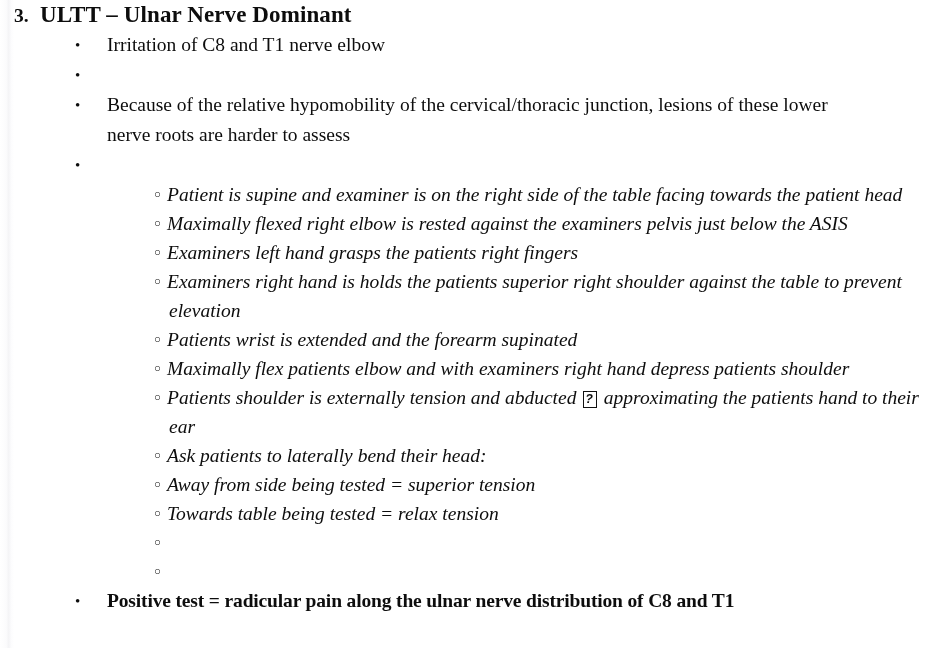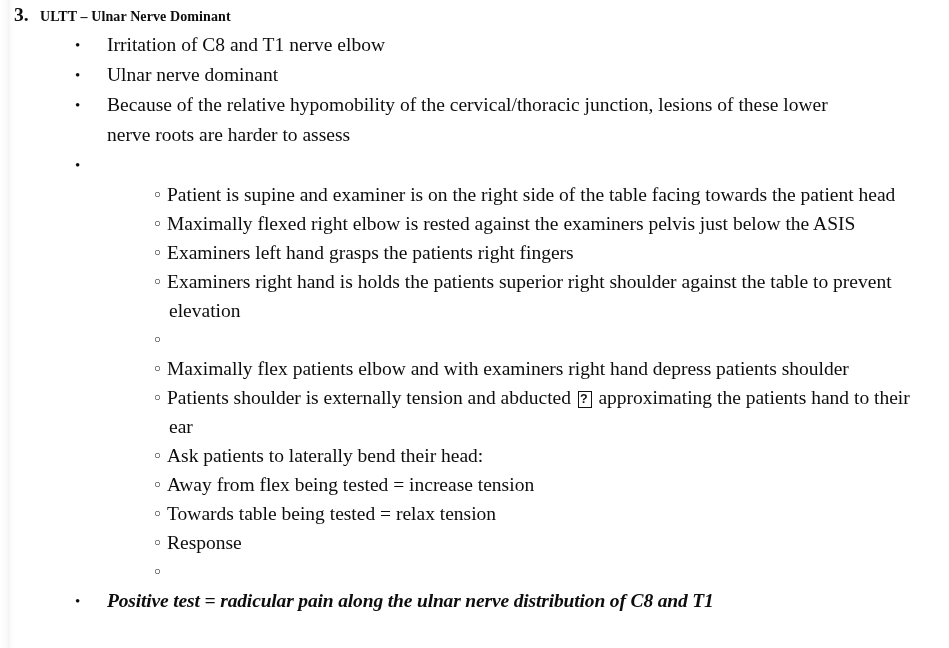--- a/index.html
+++ b/index.html
@@ -50,21 +50,21 @@
     height: 30px;
   }
   .level1 .marker {
     width: 26px;
     flex: 0 0 26px;
     font-size: 19.5px;
     font-weight: bold;
     line-height: 30px;
   }
   .level1 .text {
-    font-size: 14px;
+    font-size: 23px;
     font-weight: bold;
     line-height: 30px;
     letter-spacing: 0.1px;
   }
 
   
   .level2 {
     position: relative;
     padding-left: 107px;
     font-size: 19.5px;
@@ -77,21 +77,20 @@
     top: 0;
     font-size: 15px;
     line-height: 30px;
   }
   .level2 .text {
     display: block;
     max-width: 742px;
   }
   .level2.emph .text {
     font-weight: bold;
-    font-style: italic;
     letter-spacing: -0.15px;
   }
 
   
   .level3 {
     position: relative;
     padding-left: 169px;
     font-size: 19.5px;
     line-height: 29px;
     min-height: 29px;
@@ -100,20 +99,21 @@
     position: absolute;
     left: 154px;
     top: 0;
     font-size: 11.5px;
     line-height: 29px;
   }
   .level3 .text {
     display: block;
     max-width: 762px;
     text-indent: -2px;
+    font-style: italic;
   }
 
   
   .glyph-box {
     display: inline-block;
     border: 1.6px solid #111;
     font-family: "Liberation Sans", sans-serif;
     font-size: 12.5px;
     font-weight: bold;
     line-height: 13px;
@@ -135,21 +135,20 @@
     <span class="text">ULTT – Ulnar Nerve Dominant</span>
   </div>
 
   <div class="level2">
     <span class="bullet">•</span>
     <span class="text">Irritation of C8 and T1 nerve elbow</span>
   </div>
 
   <div class="level2">
     <span class="bullet">•</span>
-    <span class="text">Ulnar nerve dominant</span>
   </div>
 
   <div class="level2">
     <span class="bullet">•</span>
     <span class="text">Because of the relative hypomobility of the cervical/thoracic junction, lesions of these lower nerve roots are harder to assess</span>
   </div>
 
   <div class="level2">
     <span class="bullet">•</span>
   </div>
@@ -169,50 +168,50 @@
     <span class="text">Examiners left hand grasps the patients right fingers</span>
   </div>
 
   <div class="level3">
     <span class="bullet">○</span>
     <span class="text">Examiners right hand is holds the patients superior right shoulder against the table to prevent elevation</span>
   </div>
 
   <div class="level3">
     <span class="bullet">○</span>
+    <span class="text">Patients wrist is extended and the forearm supinated</span>
   </div>
 
   <div class="level3">
     <span class="bullet">○</span>
     <span class="text">Maximally flex patients elbow and with examiners right hand depress patients shoulder</span>
   </div>
 
   <div class="level3">
     <span class="bullet">○</span>
     <span class="text"><span>Patients shoulder is externally tension and abducted</span> <span class="glyph-box">?</span> <span>approximating the patients hand to their ear</span></span>
   </div>
 
   <div class="level3">
     <span class="bullet">○</span>
     <span class="text">Ask patients to laterally bend their head:</span>
   </div>
 
   <div class="level3">
     <span class="bullet">○</span>
-    <span class="text">Away from flex being tested = increase tension</span>
+    <span class="text">Away from side being tested = superior tension</span>
   </div>
 
   <div class="level3">
     <span class="bullet">○</span>
     <span class="text">Towards table being tested = relax tension</span>
   </div>
 
   <div class="level3">
     <span class="bullet">○</span>
-    <span class="text">Response</span>
   </div>
 
   <div class="level3">
     <span class="bullet">○</span>
   </div>
 
   <div class="level2 emph">
     <span class="bullet">•</span>
     <span class="text">Positive test = radicular pain along the ulnar nerve distribution of C8 and T1</span>
   </div>

